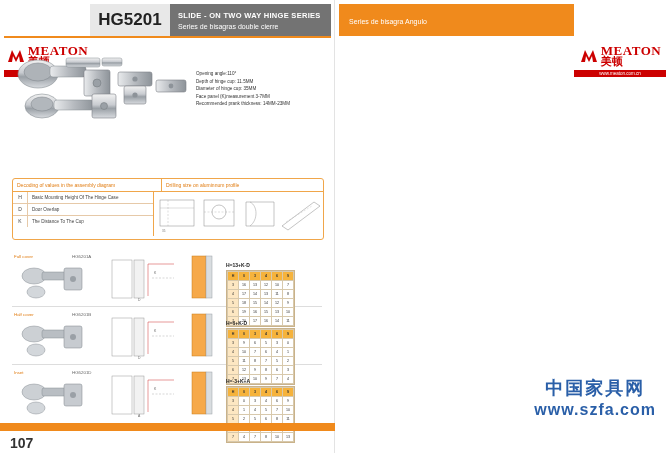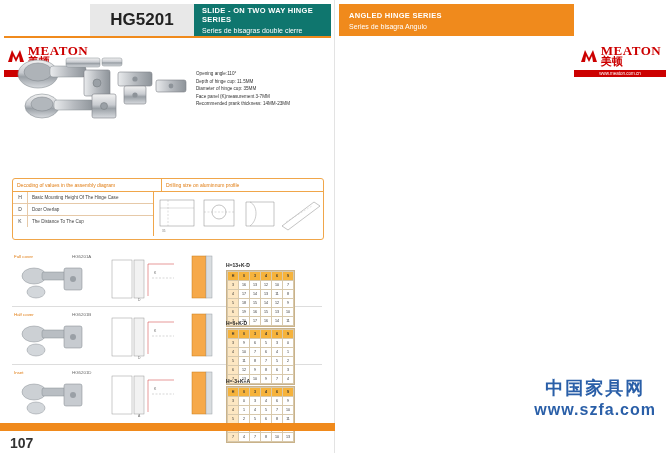--- a/index.html
+++ b/index.html
@@ -16,23 +16,23 @@
 
   
   .hdr{position:absolute;top:4px;height:32px;display:flex;align-items:stretch;}
   .hdr-l{left:4px;width:327px;}
   .logo-main{font-size:13px;font-weight:bold;color:#c00;letter-spacing:.5px;line-height:11px;font-family:"Liberation Serif",serif;}
   .logo-cn{font-size:11px;font-weight:bold;color:#c00;line-height:11px;}
   .logo-url{font-size:4.5px;color:#fff;background:#c00;width:86px;text-align:center;line-height:7px;margin-top:2px;}
   .logo-wrap{position:relative;width:86px;}
   .logo-inner{display:flex;align-items:center;justify-content:center;gap:2px;height:24px;margin-top:40px;}
   .mtext{display:flex;flex-direction:column;align-items:flex-start;}
-  .code-box{background:#e8e8e8;width:104px;display:flex;align-items:center;justify-content:center;}
+  .code-box{background:#e8e8e8;width:80px;display:flex;align-items:center;justify-content:center;}
   .code-txt{font-size:17px;font-weight:bold;color:#222;font-family:"Liberation Sans",sans-serif;}
-  .title-box{flex:1;background:#0f766e;color:#fff;display:flex;flex-direction:column;justify-content:center;padding-left:8px;}
+  .title-box{flex:1;background:#737373;color:#fff;display:flex;flex-direction:column;justify-content:center;padding-left:8px;}
   .title-en{font-size:7.5px;font-weight:bold;letter-spacing:.3px;}
   .title-es{font-size:7px;margin-top:3px;}
   .hdr-underline{position:absolute;height:2px;background:#f08a1c;}
 
   
   .hdr-r{left:339px;width:327px;}
   .title-box-r{flex:1;background:#f08a1c;color:#fff;display:flex;flex-direction:column;justify-content:center;padding-left:10px;}
   .logo-box-r{width:92px;background:#fff;}
 
   
@@ -458,21 +458,20 @@
 
     <div class="foot-l">
       <div class="foot-bar"></div>
       <div class="foot-num">107</div>
     </div>
   </div>
 
   <div class="right-page">
     <div class="hdr hdr-r" style="left:4px;width:327px;">
       <div class="title-box-r">
-        <div class="title-en">ANGLED HINGE SERIES</div>
         <div class="title-es">Series de bisagra Angulo</div>
       </div>
       <div class="logo-wrap logo-box-r" style="width:92px;">
         <div class="logo-inner">
           <svg class="hsvg" width="20" height="20" viewBox="0 0 20 20">
             <polygon points="2,16 6,4 10,12 14,4 18,16 14,16 13,10 10,16 7,10 6,16" fill="#cc0000"></polygon>
           </svg>
           <div class="mtext">
             <div class="logo-main">MEATON</div>
             <div class="logo-cn">美顿</div>

